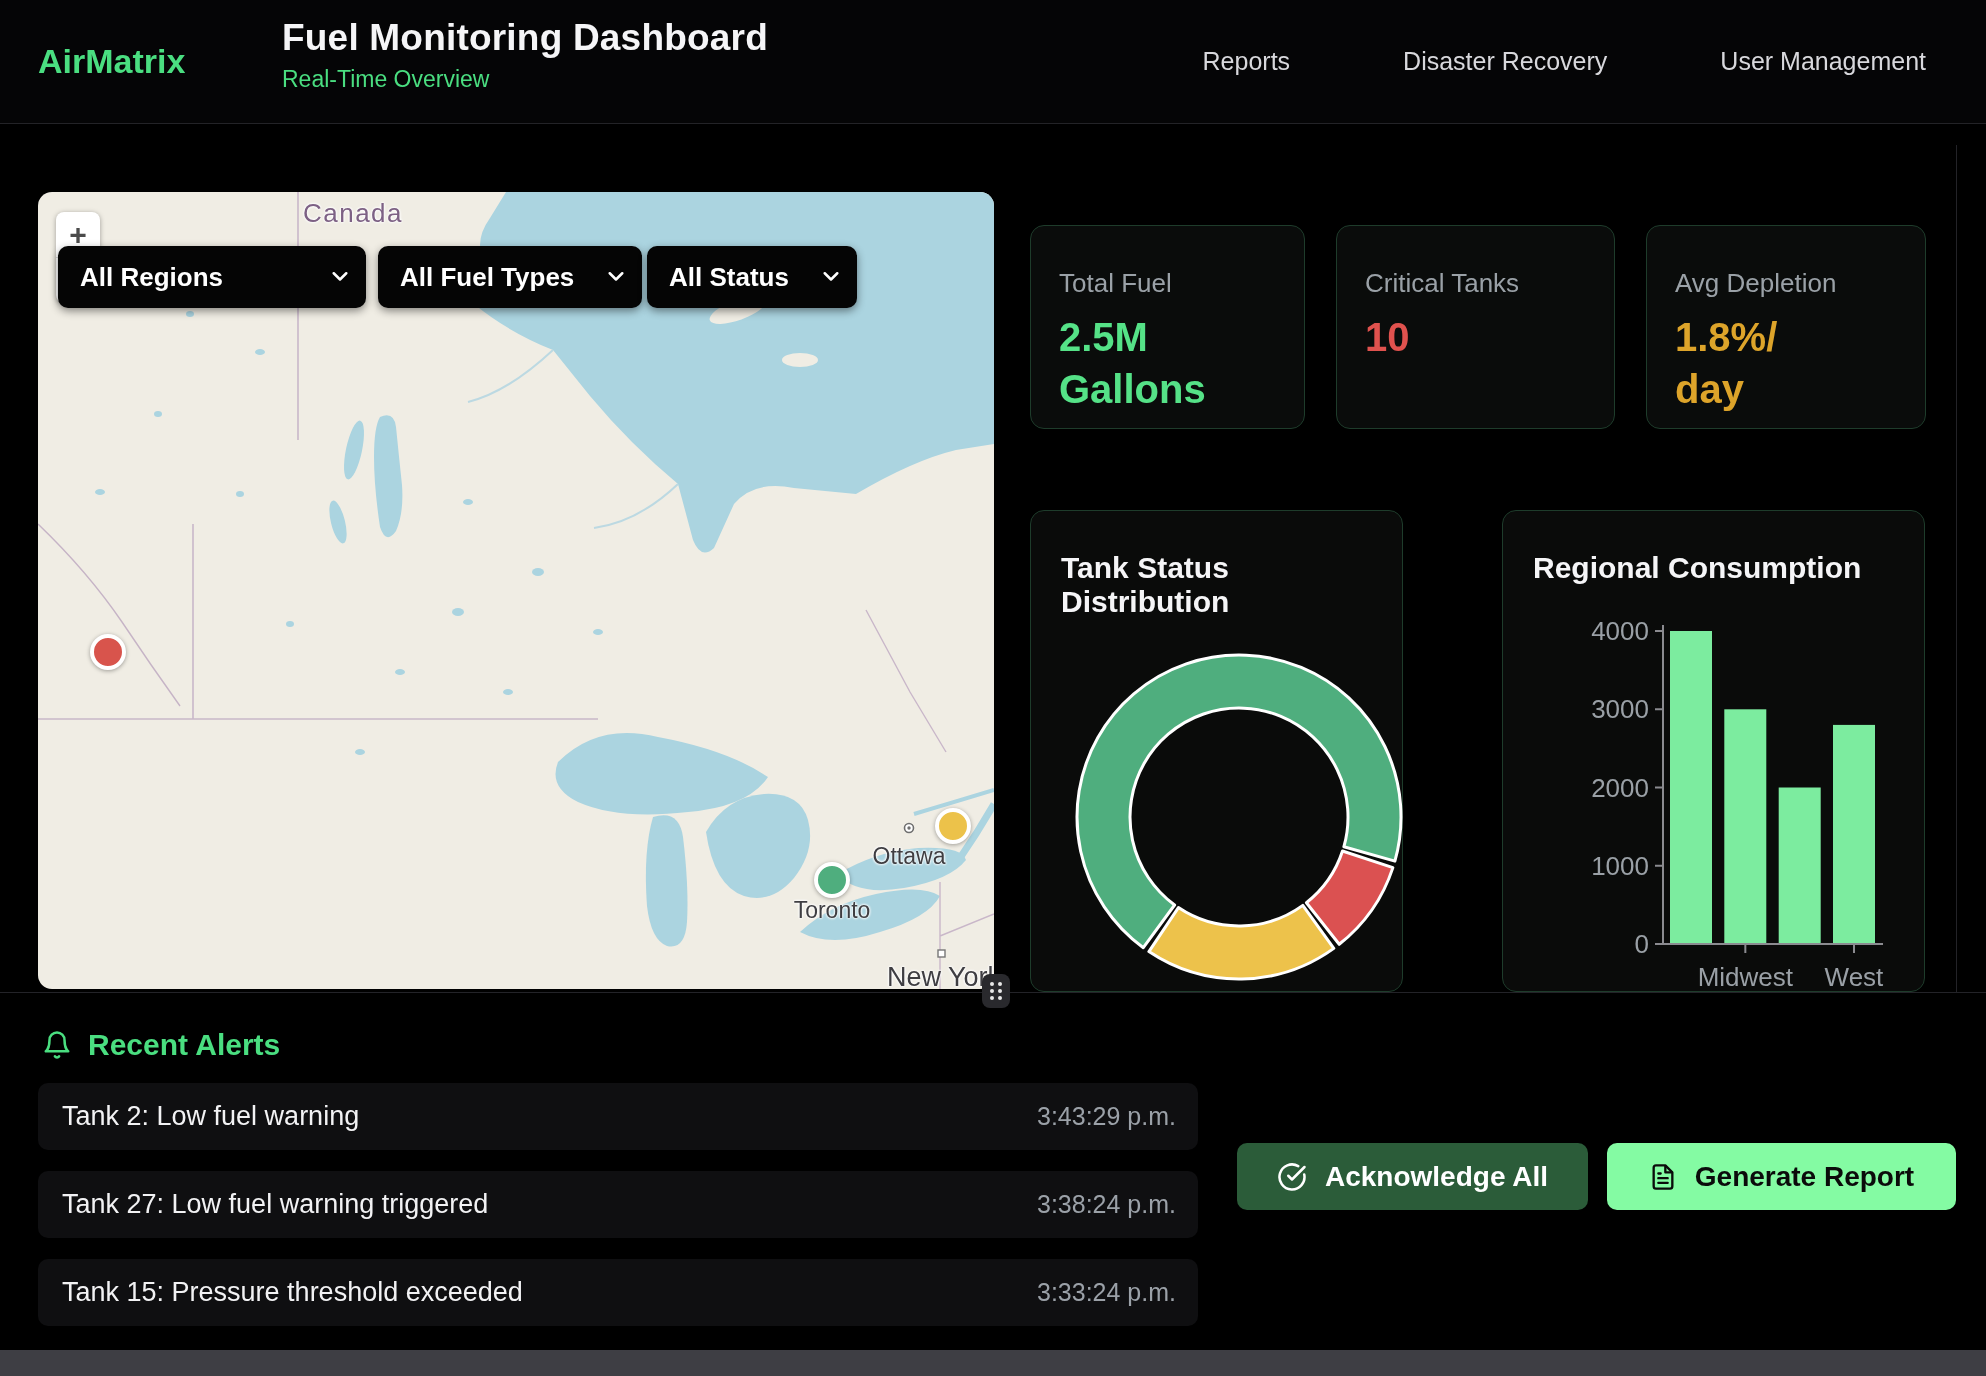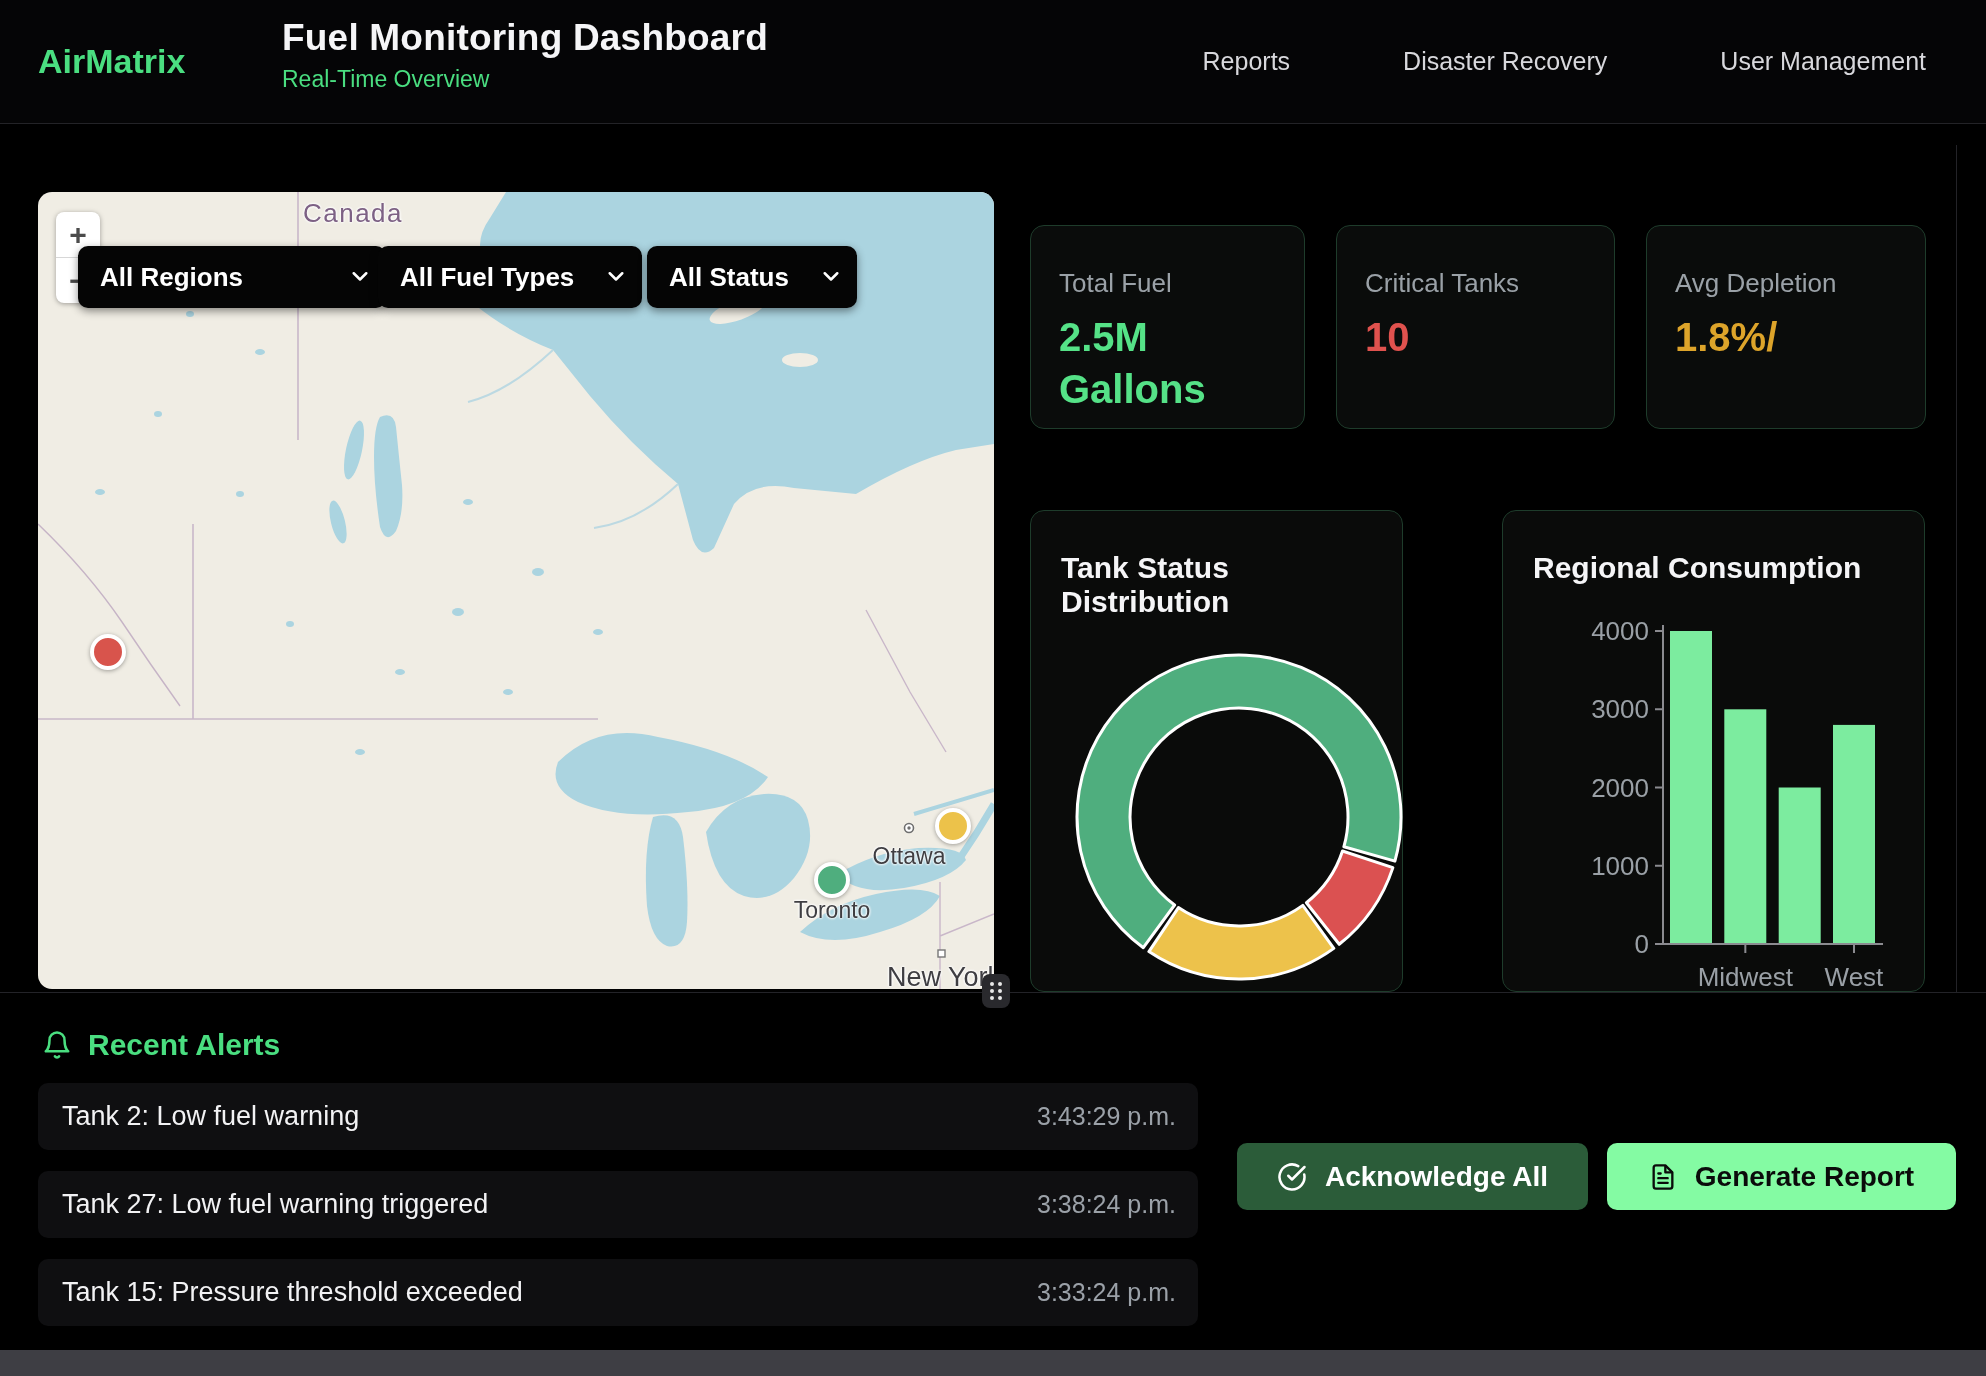--- a/index.html
+++ b/index.html
@@ -155,21 +155,21 @@
         <div class="tank-marker" style="left: 897px; top: 616px; background: rgb(236, 194, 74);"></div>
         <div class="tank-marker" style="left: 776px; top: 670px; background: rgb(79, 174, 126);"></div>
       </div>
 
     <div class="zoom-ctrl">
       <div class="zoom-btn">+</div>
       <div class="zoom-btn">−</div>
     </div>
 
     <div class="filter-bar">
-      <div class="filter" style="left:40px;width:308px;">
+      <div class="filter" style="left:20px;width:308px;">
         <span>All Regions</span>
         <svg width="16" height="10" viewBox="0 0 12 8">
             <path d="m1 1 5 5 5-5" stroke="#fff" stroke-width="2" fill="none" stroke-linecap="round" stroke-linejoin="round"></path>
           </svg>
       </div>
       <div class="filter" style="left:340px;width:264px;">
         <span>All Fuel Types</span>
         <svg width="16" height="10" viewBox="0 0 12 8">
             <path d="m1 1 5 5 5-5" stroke="#fff" stroke-width="2" fill="none" stroke-linecap="round" stroke-linejoin="round"></path>
           </svg>
@@ -204,20 +204,21 @@
   <div class="stat-card" style="left:1336px;width:279px;">
     <div class="stat-label">Critical Tanks</div>
     <div class="stat-value" style="color: rgb(224, 82, 78);">
         <div>10</div>
       </div>
   </div>
   <div class="stat-card" style="left:1646px;width:280px;">
     <div class="stat-label">Avg Depletion</div>
     <div class="stat-value" style="color: rgb(221, 164, 42);">
         <div>1.8%/</div>
+        <div>day</div>
       </div>
   </div>
 
   <div class="chart-card" style="left:1030px;width:373px;">
     <div class="chart-title">Tank Status Distribution</div>
     <svg id="donut-svg" width="422" height="480" viewBox="0 0 422 480">
         <path d="M112.3,436.7 A162,162 0 1 1 363.9,350.1 L312.9,335.7 A109,109 0 1 0 143.6,394.0 Z" fill="#4fae7e" stroke="#ffffff" stroke-width="3" stroke-linejoin="round"></path>
         <path d="M361.9,356.6 A162,162 0 0 1 308.2,433.3 L275.4,391.7 A109,109 0 0 0 311.5,340.0 Z" fill="#db5151" stroke="#ffffff" stroke-width="3" stroke-linejoin="round"></path>
         <path d="M302.8,437.4 A162,162 0 0 1 117.9,440.6 L147.4,396.6 A109,109 0 0 0 271.8,394.4 Z" fill="#edc24b" stroke="#ffffff" stroke-width="3" stroke-linejoin="round"></path>
       </svg>

